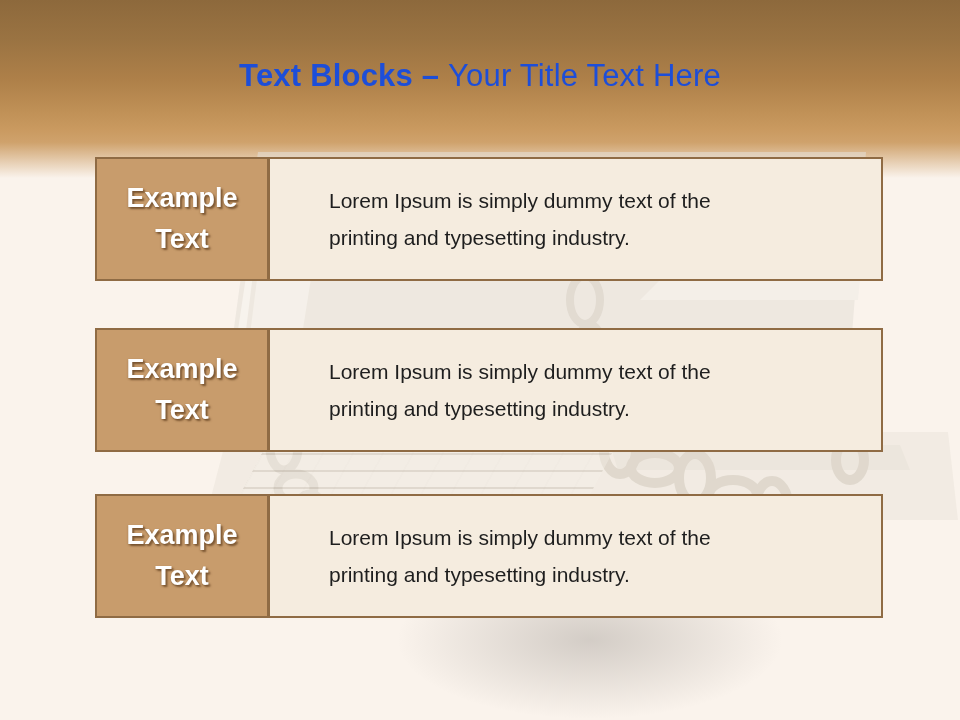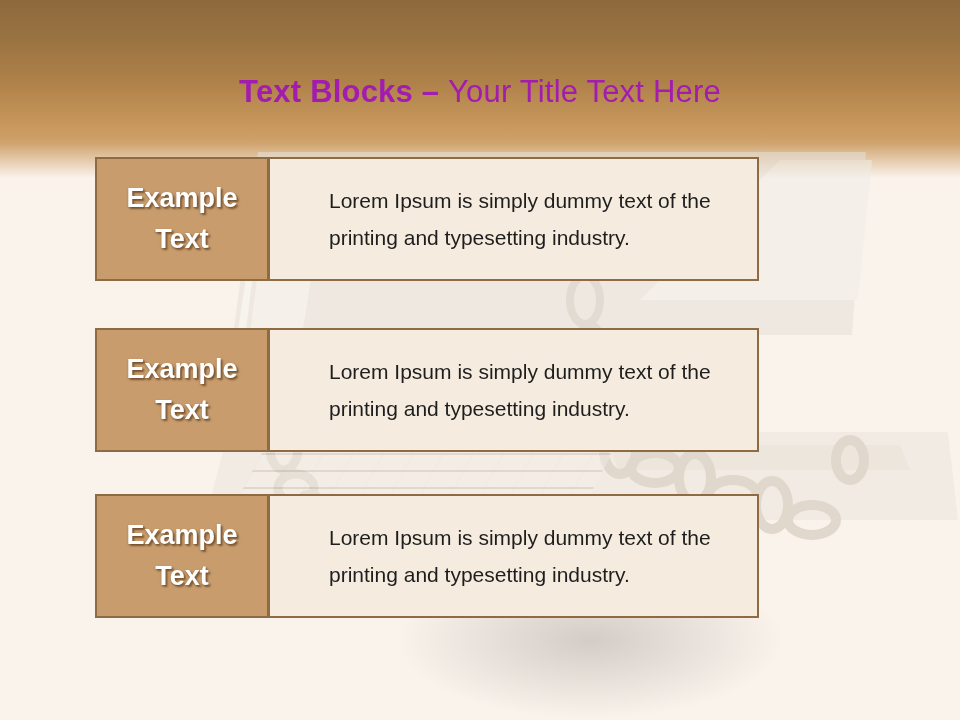--- a/index.html
+++ b/index.html
@@ -10,43 +10,43 @@
   }
   
   .header-band{
     position:absolute;top:0;left:0;width:960px;height:178px;
     background:linear-gradient(to bottom,
       #8d693c 0%, #9a7342 22%, #ae8049 45%, #bf9056 62%,
       #c9995f 72%, #cfa26c 80%, rgba(250,243,236,0) 100%);
     z-index:1;
   }
   .slide-title{
-    position:absolute;top:72px;left:0;width:960px;
-    text-align:center;color:#a21caf;font-size:31px;line-height:40px;
+    position:absolute;top:56px;left:0;width:960px;
+    text-align:center;color:#1d4ed8;font-size:31px;line-height:40px;
     z-index:3;letter-spacing:0.2px;
   }
   .slide-title .t-bold{font-weight:bold;}
   .slide-title .t-reg{font-weight:normal;}
   
   .watermark{position:absolute;left:0;top:0;z-index:2;opacity:0.55;}
   .keyboard{
     position:absolute;left:252px;top:434px;width:350px;height:76px;z-index:2;
     opacity:0.38;
     background:
       repeating-linear-gradient(0deg,  rgba(190,182,168,.9) 0 2px, rgba(246,242,234,.9) 2px 19px),
       repeating-linear-gradient(90deg, rgba(190,182,168,.9) 0 2px, rgba(240,235,226,.9) 2px 30px);
     transform:skewX(-28deg) scaleY(.9);
   }
   .floor-shadow{
     position:absolute;left:370px;top:610px;width:440px;height:120px;z-index:0;
     background:radial-gradient(ellipse at 50% 25%, rgba(110,105,100,0.28), rgba(110,105,100,0) 62%);
   }
   
   .block{
-    position:absolute;left:95px;width:664px;height:124px;
+    position:absolute;left:95px;width:788px;height:124px;
     box-sizing:border-box;border:2px solid #8f6b44;
     display:flex;z-index:4;background:#ef4444;
   }
   .block-label{
     width:173px;flex:0 0 173px;background:#c89c6c;
     border-right:3px solid #8f6b44;box-sizing:border-box;
     display:flex;flex-direction:column;justify-content:center;
     text-align:center;color:#ffffff;font-weight:bold;
     font-size:27px;line-height:41px;
     text-shadow:2px 2px 2px rgba(104,70,36,0.75), 0 1px 2px rgba(104,70,36,0.5);

